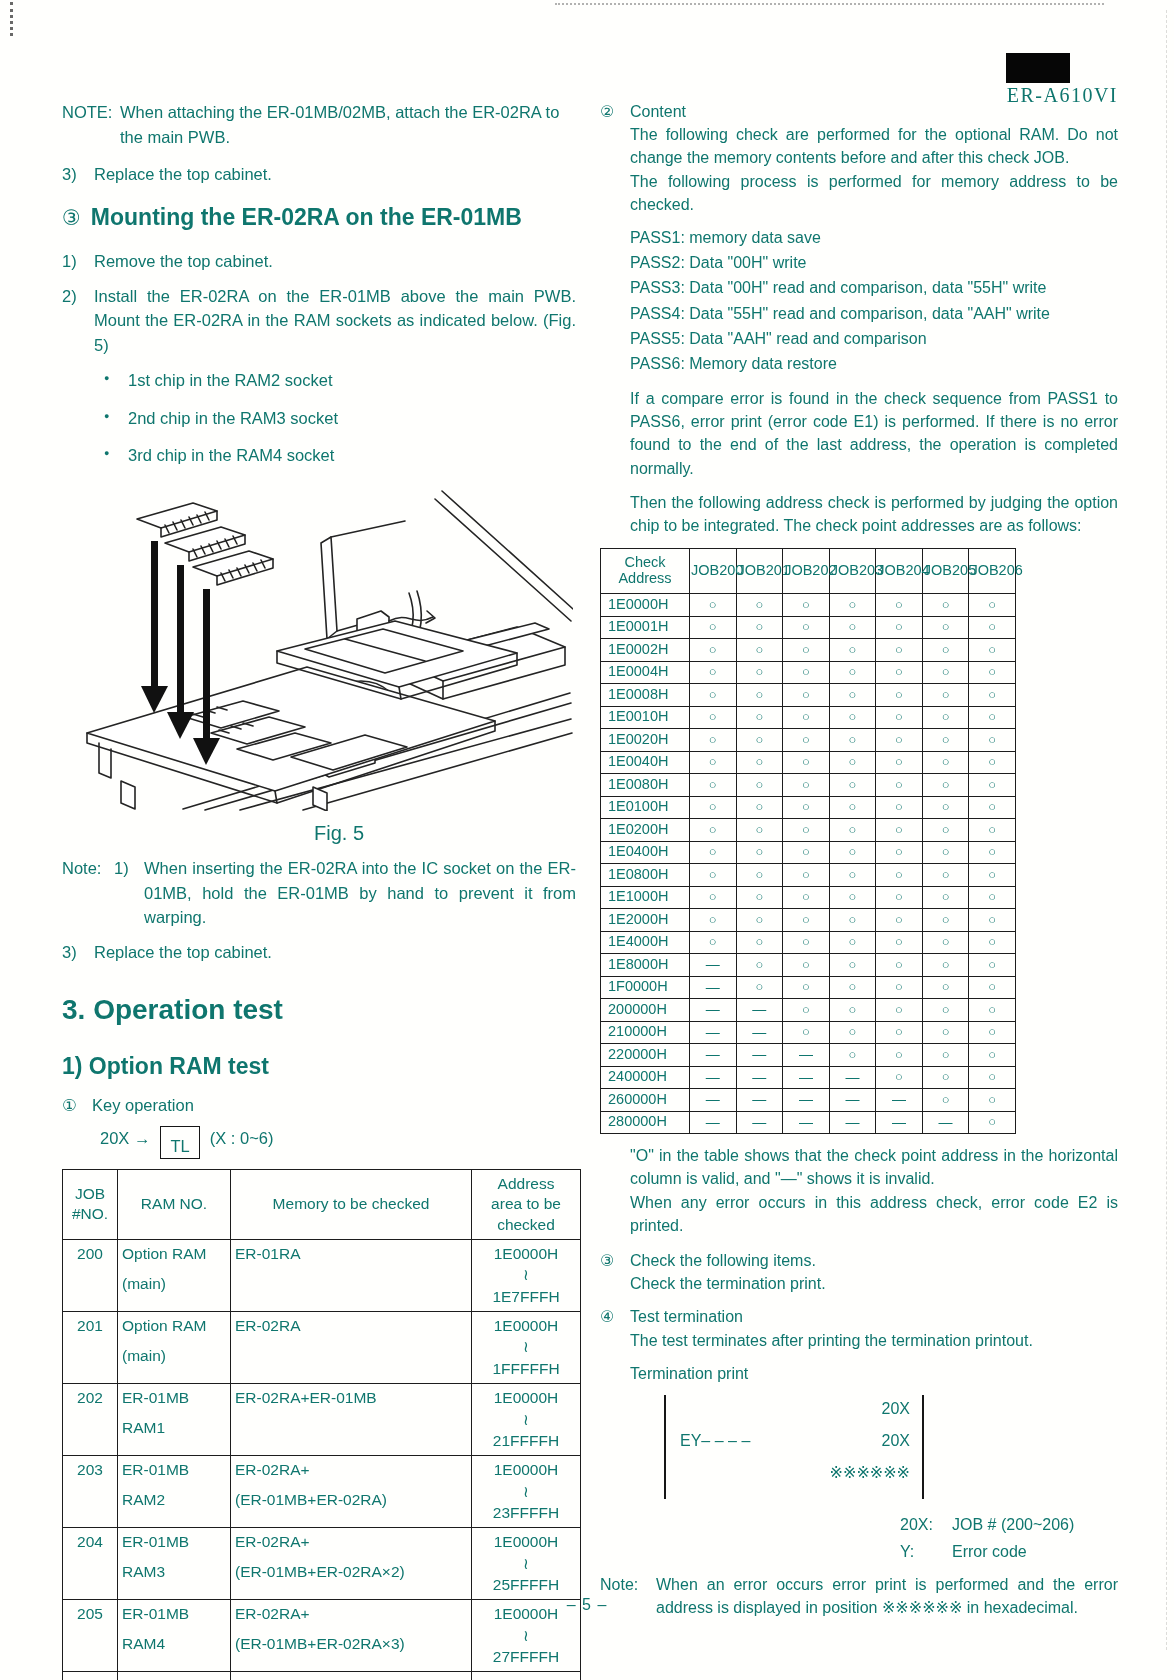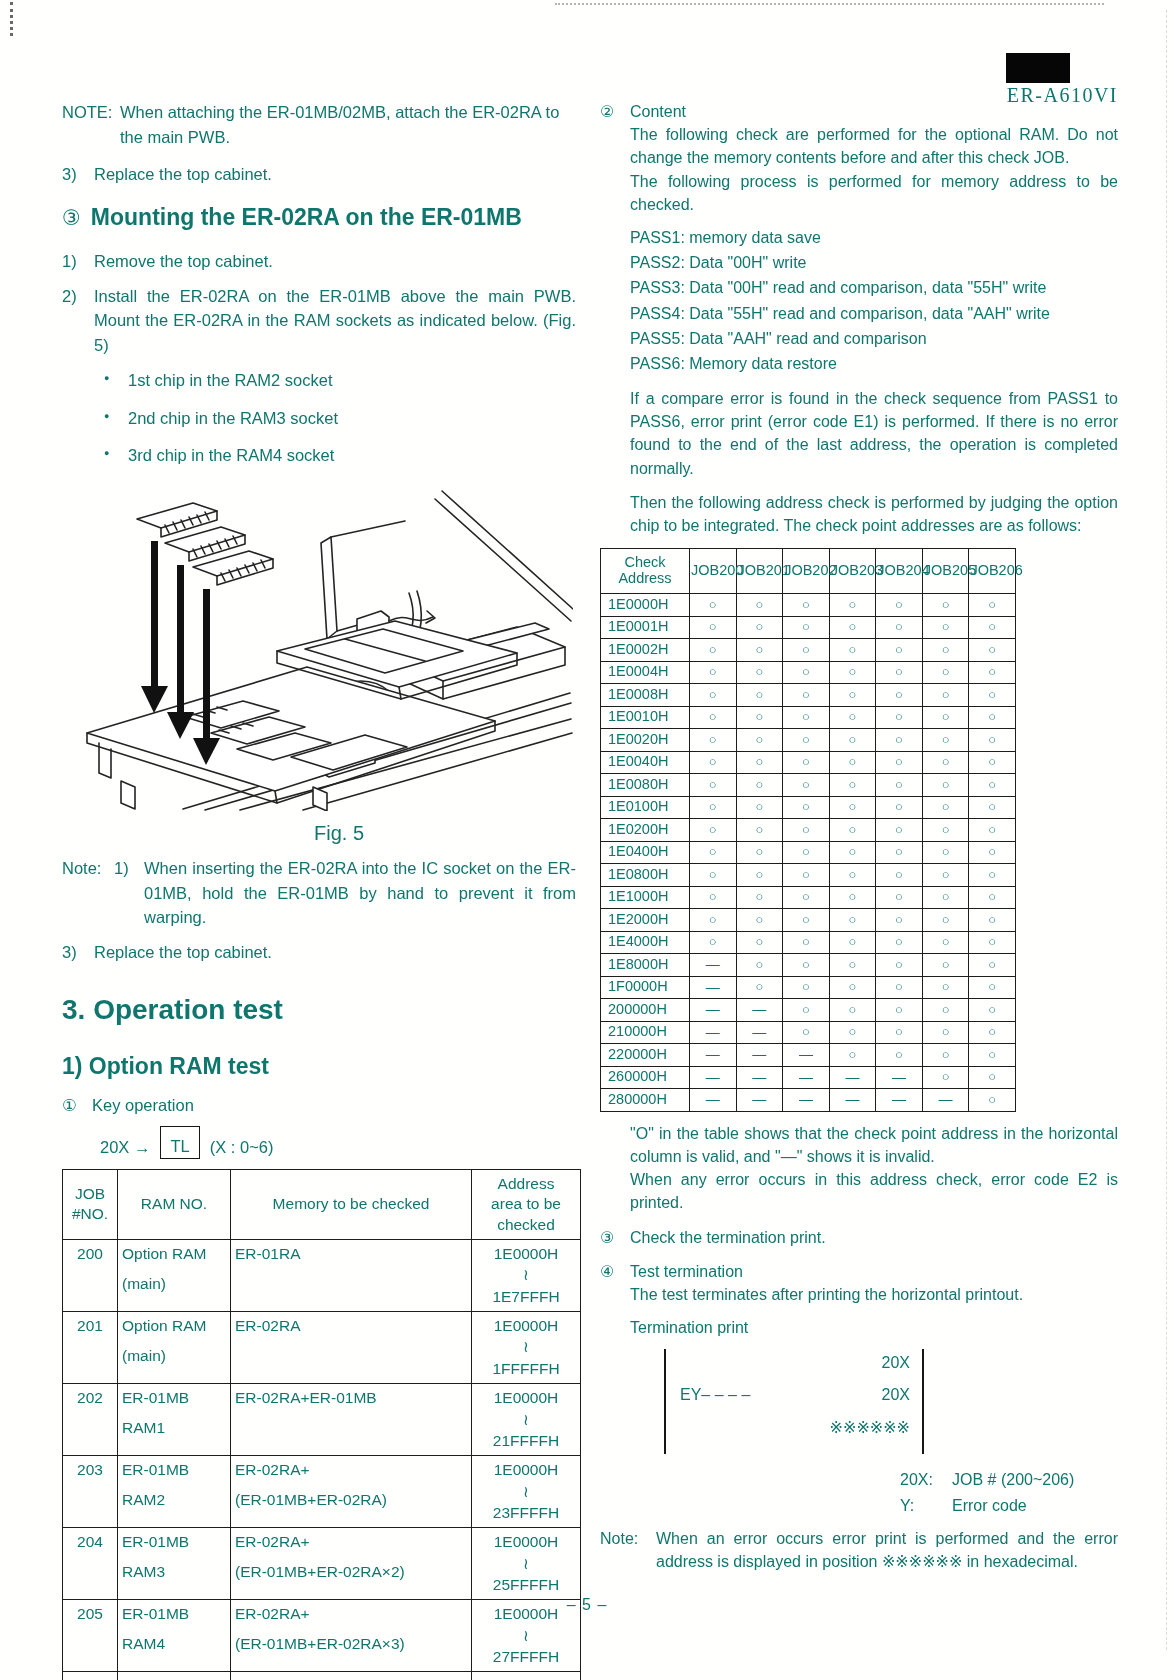--- a/index.html
+++ b/index.html
@@ -43,21 +43,21 @@
   ul.bullets li::before{content:"●";font-size:9px;position:absolute;left:0;top:4px;}
   .figure-wrap{margin:2px 0 0 0;text-align:center;}
   .fig-caption{font-size:20px;margin:0 0 8px 40px;text-align:center;}
   .fig-note{margin-bottom:10px;}
   .fig-note .lbl{width:52px;}
   .fig-note .num{width:30px;flex:0 0 auto;}
   .h-op{font-size:28px;font-weight:bold;margin:24px 0 18px 0;}
   .h-ram{font-size:23px;font-weight:bold;margin:0 0 10px 0;}
   .keyop{margin-bottom:8px;}
   .keyop .circ{width:30px;flex:0 0 auto;}
-  .keyop-formula{margin:2px 0 10px 38px;display:flex;align-items:flex-end;gap:10px;font-size:16.5px;}
+  .keyop-formula{margin:2px 0 10px 38px;display:flex;align-items:flex-start;gap:10px;font-size:16.5px;}
   .key-box{display:inline-block;border:1.6px solid #161616;padding:8px 9px 1px 9px;line-height:1.35;}
 
   table{border-collapse:collapse;}
   
   .job-table{width:514px;table-layout:fixed;font-size:15.5px;}
   .job-table th,.job-table td{border:1.8px solid #1d1d1d;vertical-align:top;padding:3px 4px;}
   .job-table th{font-weight:normal;text-align:center;vertical-align:middle;line-height:1.3;padding:4px 2px;}
   .job-table td{line-height:1.45;}
   .job-table .c-job{width:50px;text-align:center;}
   .job-table .c-ram{width:108px;}
@@ -637,20 +637,30 @@
               <td class="addr-cell">220000H</td>
               <td class="mark-dash">—</td>
               <td class="mark-dash">—</td>
               <td class="mark-dash">—</td>
               <td class="mark-o">○</td>
               <td class="mark-o">○</td>
               <td class="mark-o">○</td>
               <td class="mark-o">○</td>
             </tr>
             <tr>
+              <td class="addr-cell">240000H</td>
+              <td class="mark-dash">—</td>
+              <td class="mark-dash">—</td>
+              <td class="mark-dash">—</td>
+              <td class="mark-dash">—</td>
+              <td class="mark-o">○</td>
+              <td class="mark-o">○</td>
+              <td class="mark-o">○</td>
+            </tr>
+            <tr>
               <td class="addr-cell">260000H</td>
               <td class="mark-dash">—</td>
               <td class="mark-dash">—</td>
               <td class="mark-dash">—</td>
               <td class="mark-dash">—</td>
               <td class="mark-dash">—</td>
               <td class="mark-o">○</td>
               <td class="mark-o">○</td>
             </tr>
             <tr>
@@ -667,29 +677,30 @@
       </table>
 
       <div class="legend">
         <div class="just">"O" in the table shows that the check point address in the horizontal column is valid, and "—" shows it is invalid.</div>
         <div class="just">When any error occurs in this address check, error code E2 is printed.</div>
       </div>
 
       <div class="hang r-item">
         <div class="circ">③</div>
         <div class="txt">
+          <div>Check the following items.</div>
           <div>Check the termination print.</div>
         </div>
       </div>
 
       <div class="hang r-item">
         <div class="circ">④</div>
         <div class="txt">
           <div>Test termination</div>
-          <div>The test terminates after printing the horizontal printout.</div>
+          <div>The test terminates after printing the termination printout.</div>
         </div>
       </div>
 
       <div class="term-label">Termination print</div>
 
       <div class="term-wrap">
         <div class="term-box">
           <div class="term-row">
               <span class="rgt">20X</span>
             </div>

